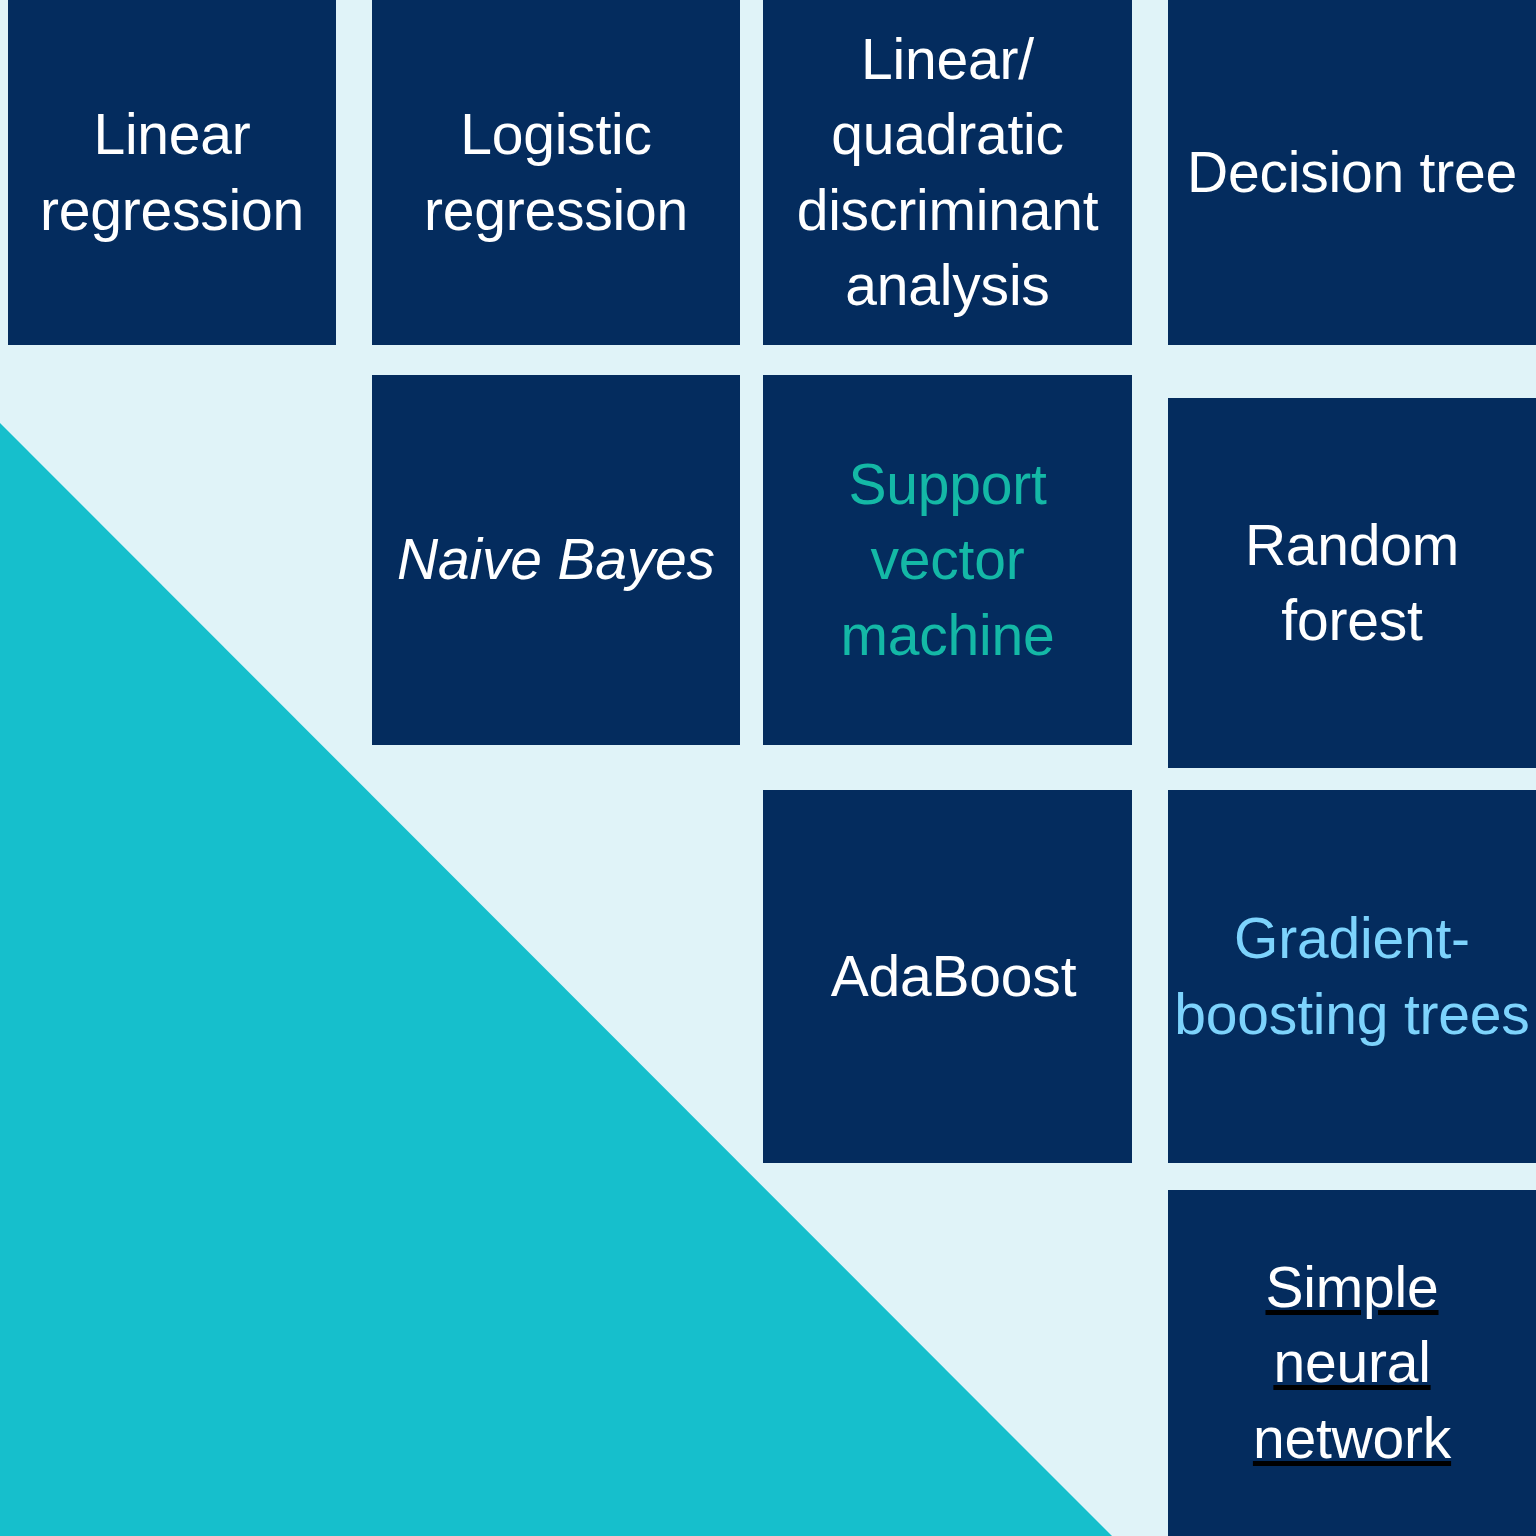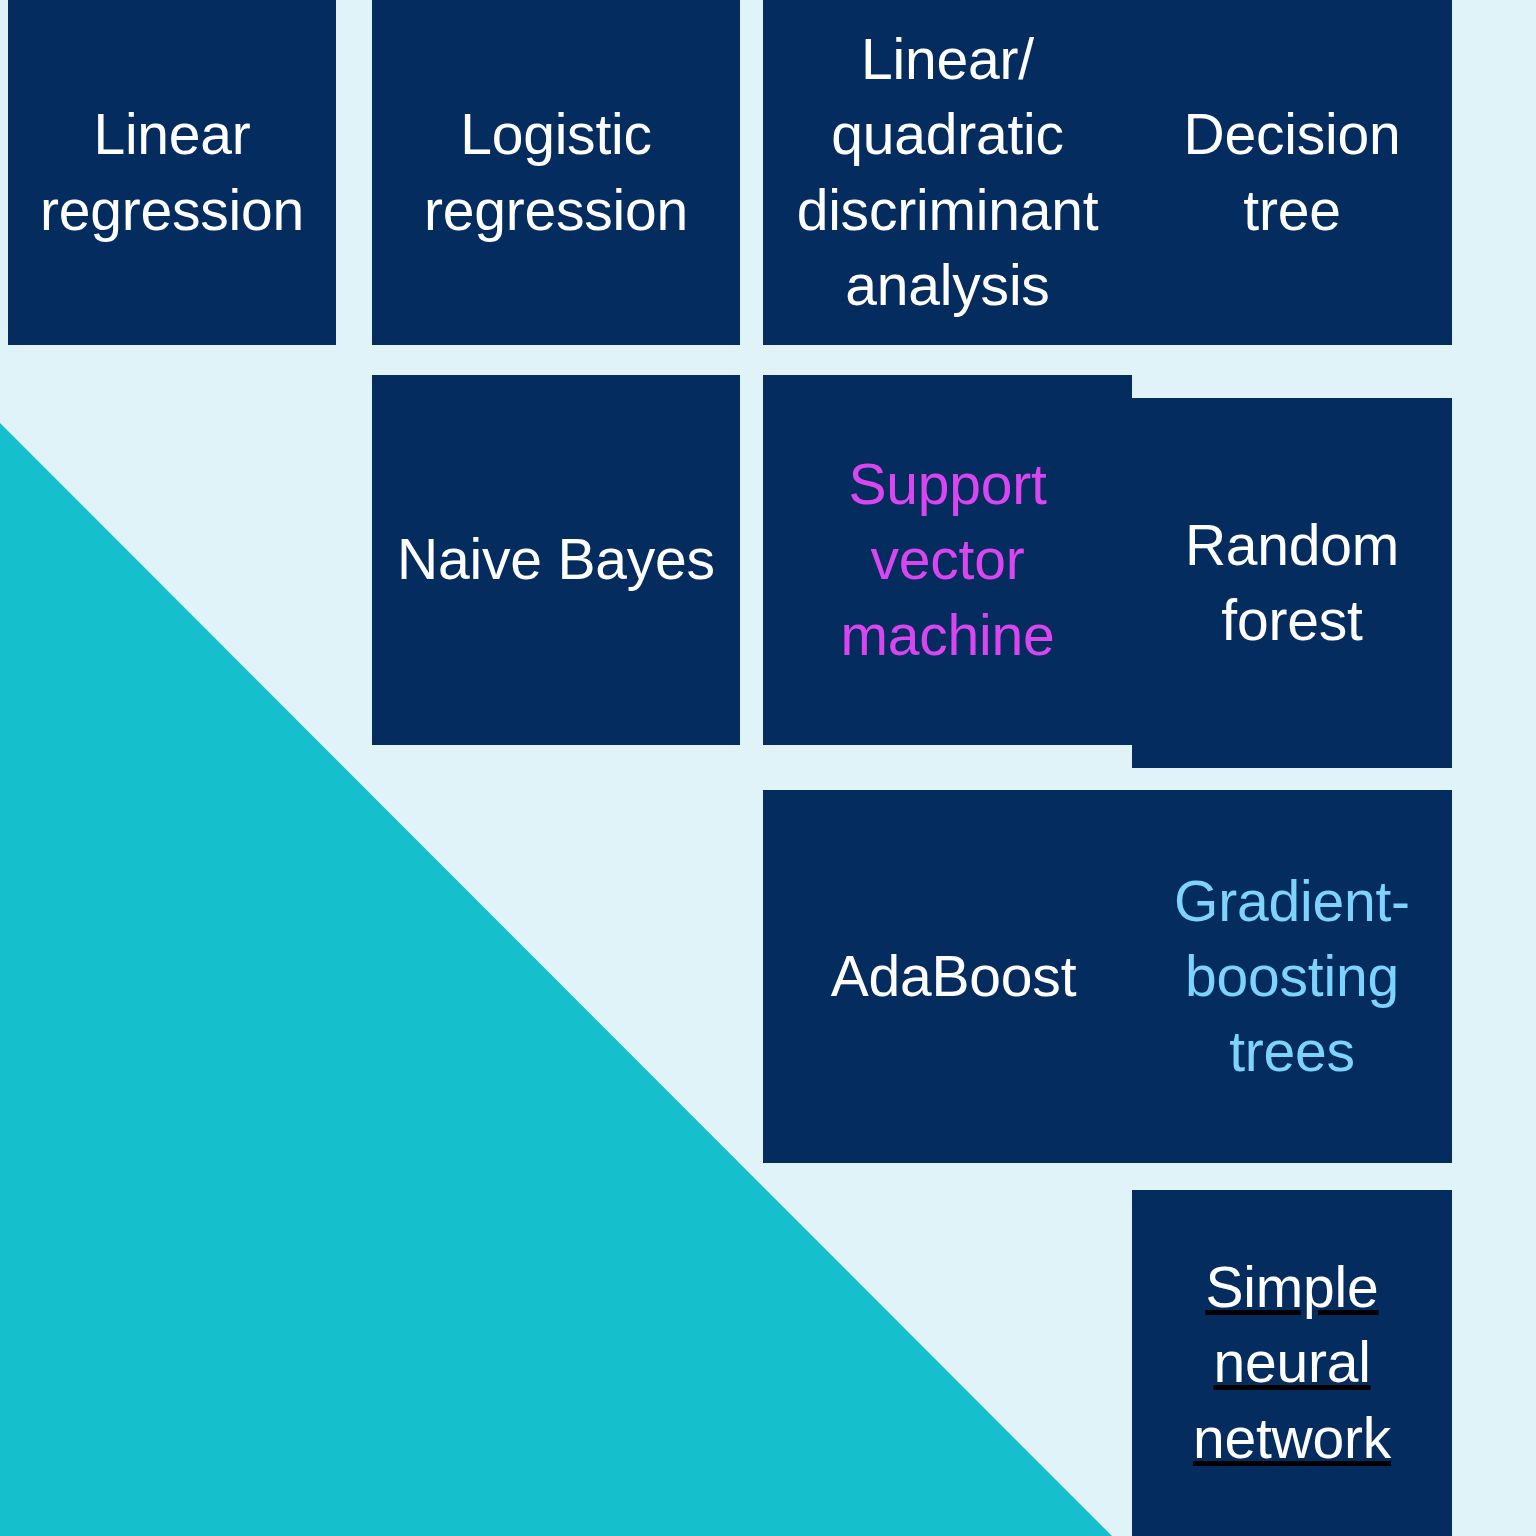--- a/index.html
+++ b/index.html
@@ -42,21 +42,21 @@
     font-weight: 400;
     line-height: 1.32;
     letter-spacing: -0.2px;
     white-space: pre-line;
     width: 116%;
   }
   
   .c1 { left: 8px;    width: 328px; }
   .c2 { left: 372px;  width: 368px; }
   .c3 { left: 763px;  width: 369px; }
-  .c4 { left: 1132px; width: 320px; }
+  .c4 { left: 1168px; width: 368px; }
   
   .r1 { top: 0px;    height: 345px; }
   .r2 { top: 375px;  height: 370px; }
   .r3 { top: 790px;  height: 373px; }
   .r4 { top: 1190px; height: 346px; }
 </style>
 </head>
 <body>
 
 <div id="stage" style="background: rgb(224, 243, 248);">
@@ -77,24 +77,24 @@
     <span class="tile-label" style="color: rgb(255, 255, 255);">Linear/
 quadratic
 discriminant
 analysis</span>
   </div>
   <div class="tile r1 c4" style="background: rgb(4, 44, 94);">
     <span class="tile-label" style="color: rgb(255, 255, 255);">Decision tree</span>
   </div>
 
   <div class="tile r2 c2" style="background: rgb(4, 44, 94);">
-    <span class="tile-label" style="color: rgb(255, 255, 255);">Naive Bayes</span>
+    <span class="tile-label" style="color: rgb(255, 255, 255); font-style: italic;">Naive Bayes</span>
   </div>
   <div class="tile r2 c3" style="background: rgb(4, 44, 94);">
-    <span class="tile-label" style="color: #d946ef;">Support
+    <span class="tile-label" style="color: #14b8a6;">Support
 vector machine</span>
   </div>
   <div class="tile r2 c4" style="background: rgb(4, 44, 94); margin-top: 23px;">
     <span class="tile-label" style="color: rgb(255, 255, 255);">Random
 forest</span>
   </div>
 
   <div class="tile r3 c3" style="background: rgb(4, 44, 94);">
     <span class="tile-label" style="color: rgb(255, 255, 255); margin-left: 12px;">AdaBoost</span>
   </div>

